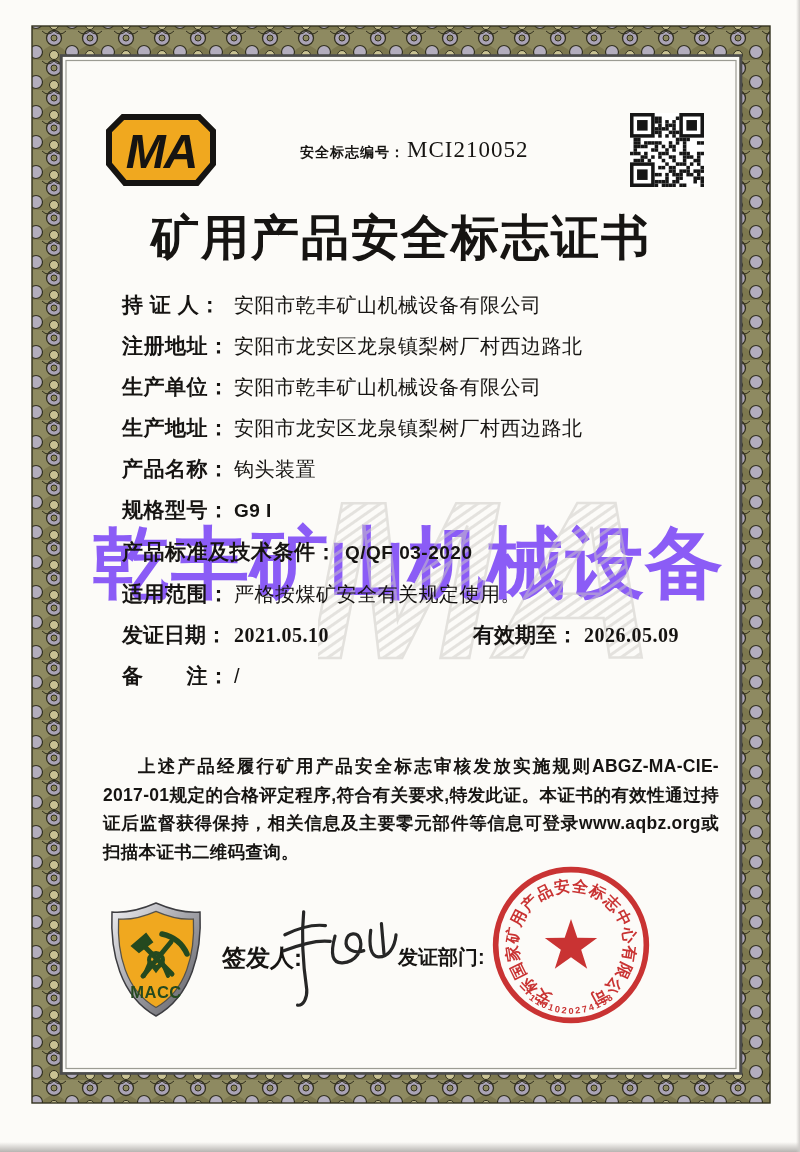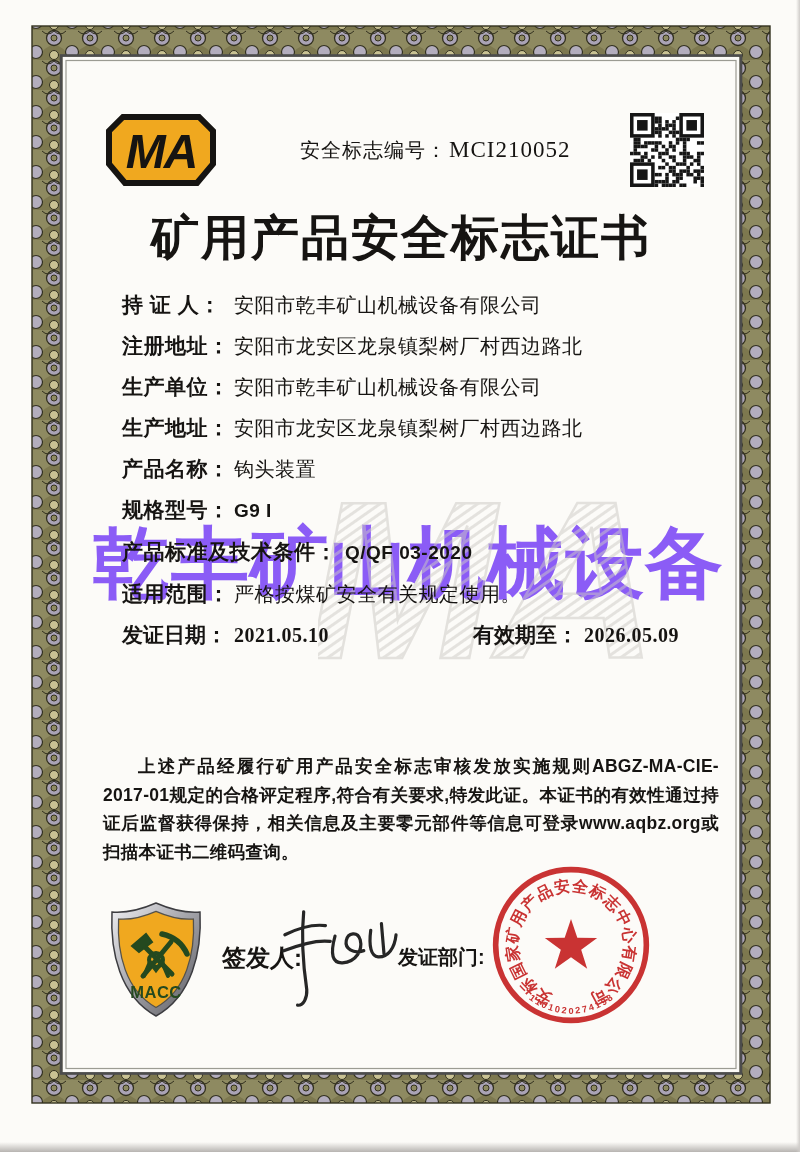--- a/index.html
+++ b/index.html
@@ -6,21 +6,21 @@
   .page{position:relative;width:800px;height:1152px;background:#fcfbf8;overflow:hidden;
         font-family:"Liberation Sans","DejaVu Sans",sans-serif;color:#161412;}
   .abs{position:absolute;}
   svg{display:block;}
 
   
   .frame{left:0;top:0;}
 
   
   .cert-line{left:300px;top:137px;display:flex;align-items:baseline;}
-  .cert-line .lab{font-size:20px;font-weight:400;letter-spacing:1px;}
+  .cert-line .lab{font-size:14px;font-weight:700;letter-spacing:1px;}
   .cert-line .num{font-family:"Liberation Serif","DejaVu Serif",serif;font-size:23px;margin-left:2px;letter-spacing:1px;}
   .qr{left:630px;top:113px;}
   .ma-badge{left:106px;top:114px;}
 
   .title{left:70px;top:206px;width:662px;text-align:center;font-size:48px;font-weight:900;
          letter-spacing:2px;white-space:nowrap;z-index:2;}
 
   
   .wm-company{left:92px;top:512px;font-size:78px;font-weight:700;color:#8b5cf6;letter-spacing:1px;
               white-space:nowrap;z-index:1;}
@@ -291,20 +291,24 @@
     <div class="row">
       <span class="lbl">适用范围：</span>
       <span class="val">严格按煤矿安全有关规定使用。</span>
     </div>
     <div class="row dates">
       <span class="d-lbl pos-0">发证日期：</span>
       <span class="d-val pos-112">2021.05.10</span>
       <span class="d-lbl pos-322">有效期至：</span>
       <span class="d-val pos-430">2026.05.09</span>
     </div>
+    <div class="row">
+      <span class="lbl">备　　注：</span>
+      <span class="val">/</span>
+    </div>
   </div>
 
   <p class="abs statement">上述产品经履行矿用产品安全标志审核发放实施规则ABGZ-MA-CIE-2017-01规定的合格评定程序,符合有关要求,特发此证。本证书的有效性通过持证后监督获得保持，相关信息及主要零元部件等信息可登录www.aqbz.org或扫描本证书二维码查询。</p>
 
   <svg class="abs macc" width="100" height="120" viewBox="0 0 100 120">
     <defs>
       <linearGradient id="metal" x1="0" y1="0" x2="1" y2="1">
         <stop offset="0" stop-color="#f0f0f3"></stop>
         <stop offset="0.45" stop-color="#a9a9af"></stop>
         <stop offset="1" stop-color="#57575d"></stop>

